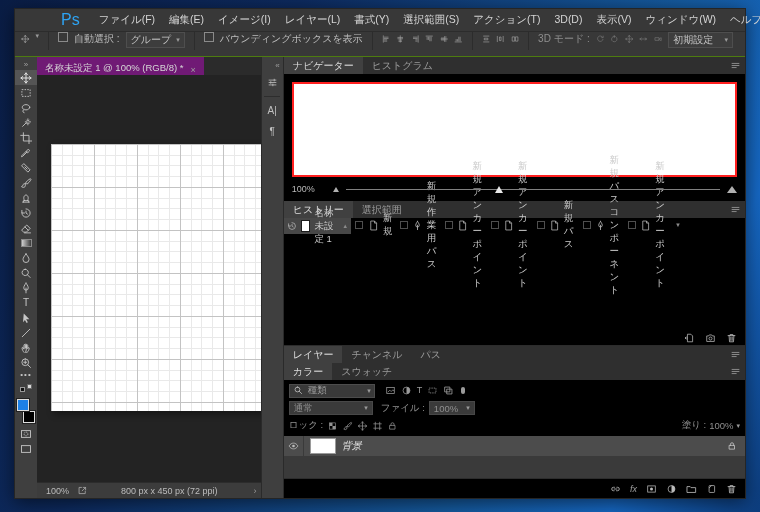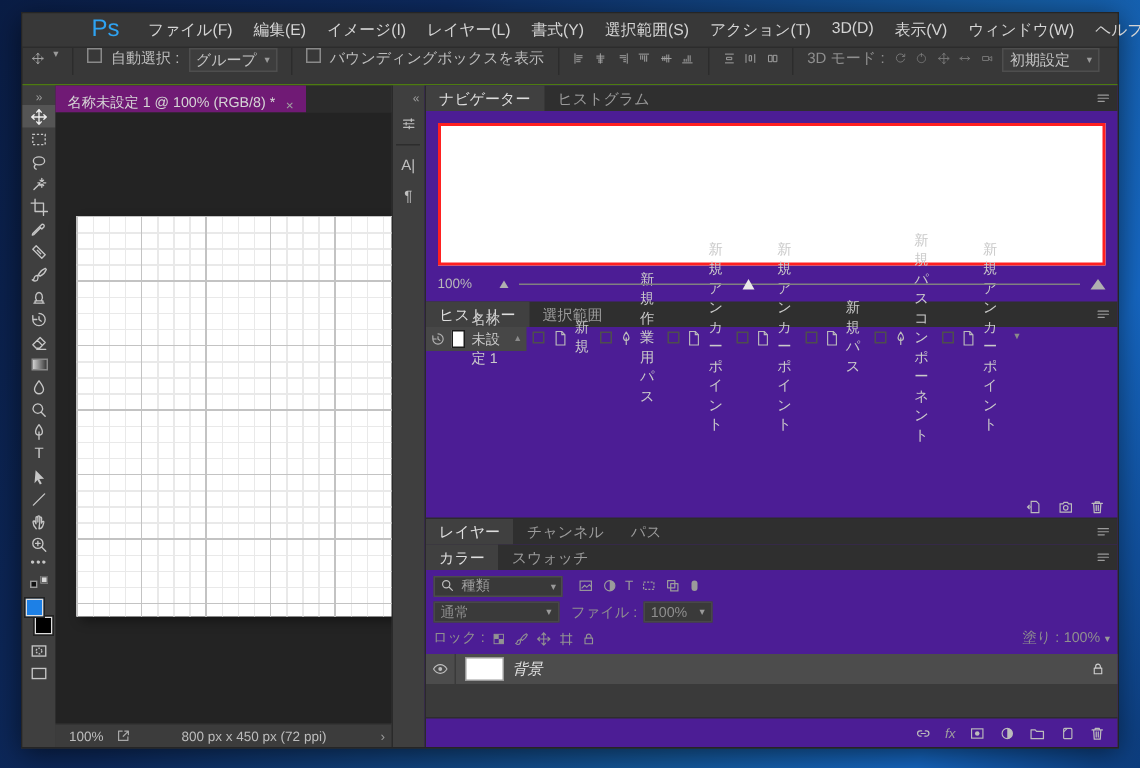--- a/index.html
+++ b/index.html
@@ -53,21 +53,21 @@
 .statusbar{height:16px;flex:0 0 16px;background:#3c3c3c;border-top:1px solid #2c2c2c;display:flex;align-items:center;font-size:9px;color:#bdbdbd;padding-left:9px;gap:8px}
 .statusbar .dims{margin-left:25px}
 .statusbar .chevr{margin-left:28px;color:#9a9a9a}
 .sicon{width:11px;height:11px;color:#a8a8a8}
 
 .collstrip{flex:0 0 22px;background:#3f3f3f;border-left:1px solid #2a2a2a;display:flex;flex-direction:column;align-items:center;padding-top:2px;gap:2px}
 .collstrip .chev{align-self:flex-end;margin-right:3px}
 .cbtn{width:20px;height:19px;display:flex;align-items:center;justify-content:center;color:#c0c0c0;font-size:10px}
 .cdiv{width:16px;height:1px;background:#2d2d2d;margin:2px 0}
 
-.panels{flex:0 0 184px;background:#4c1d95;border-left:1px solid #2a2a2a;display:flex;flex-direction:column;font-size:10px;color:#c8c8c8}
+.panels{flex:0 0 184px;background:#000000;border-left:1px solid #2a2a2a;display:flex;flex-direction:column;font-size:10px;color:#c8c8c8}
 .tabbar{height:17px;flex:0 0 17px;background:#2f2f2f;display:flex;align-items:stretch}
 .tab{display:flex;align-items:center;padding:0 9px;color:#9b9b9b;font-size:10px;white-space:nowrap}
 .tab.active{background:#404040;color:#dedede}
 .pmenu{margin-left:auto;width:20px;display:flex;align-items:center;justify-content:center;color:#9b9b9b}
 .pmenu svg{width:11px;height:11px}
 .navbody{flex:0 0 127px;display:flex;flex-direction:column}
 .navpreview{margin:8px 8px 4px 8px;height:95px;background:#fff}
 .navzoom{height:16px;display:flex;align-items:center;padding:0 8px;gap:7px}
 .navzoom .pct{font-size:9px;color:#b9b9b9;width:34px}
 .mtn-s{width:0;height:0;border-left:3px solid transparent;border-right:3px solid transparent;border-bottom:5px solid #b0b0b0}

